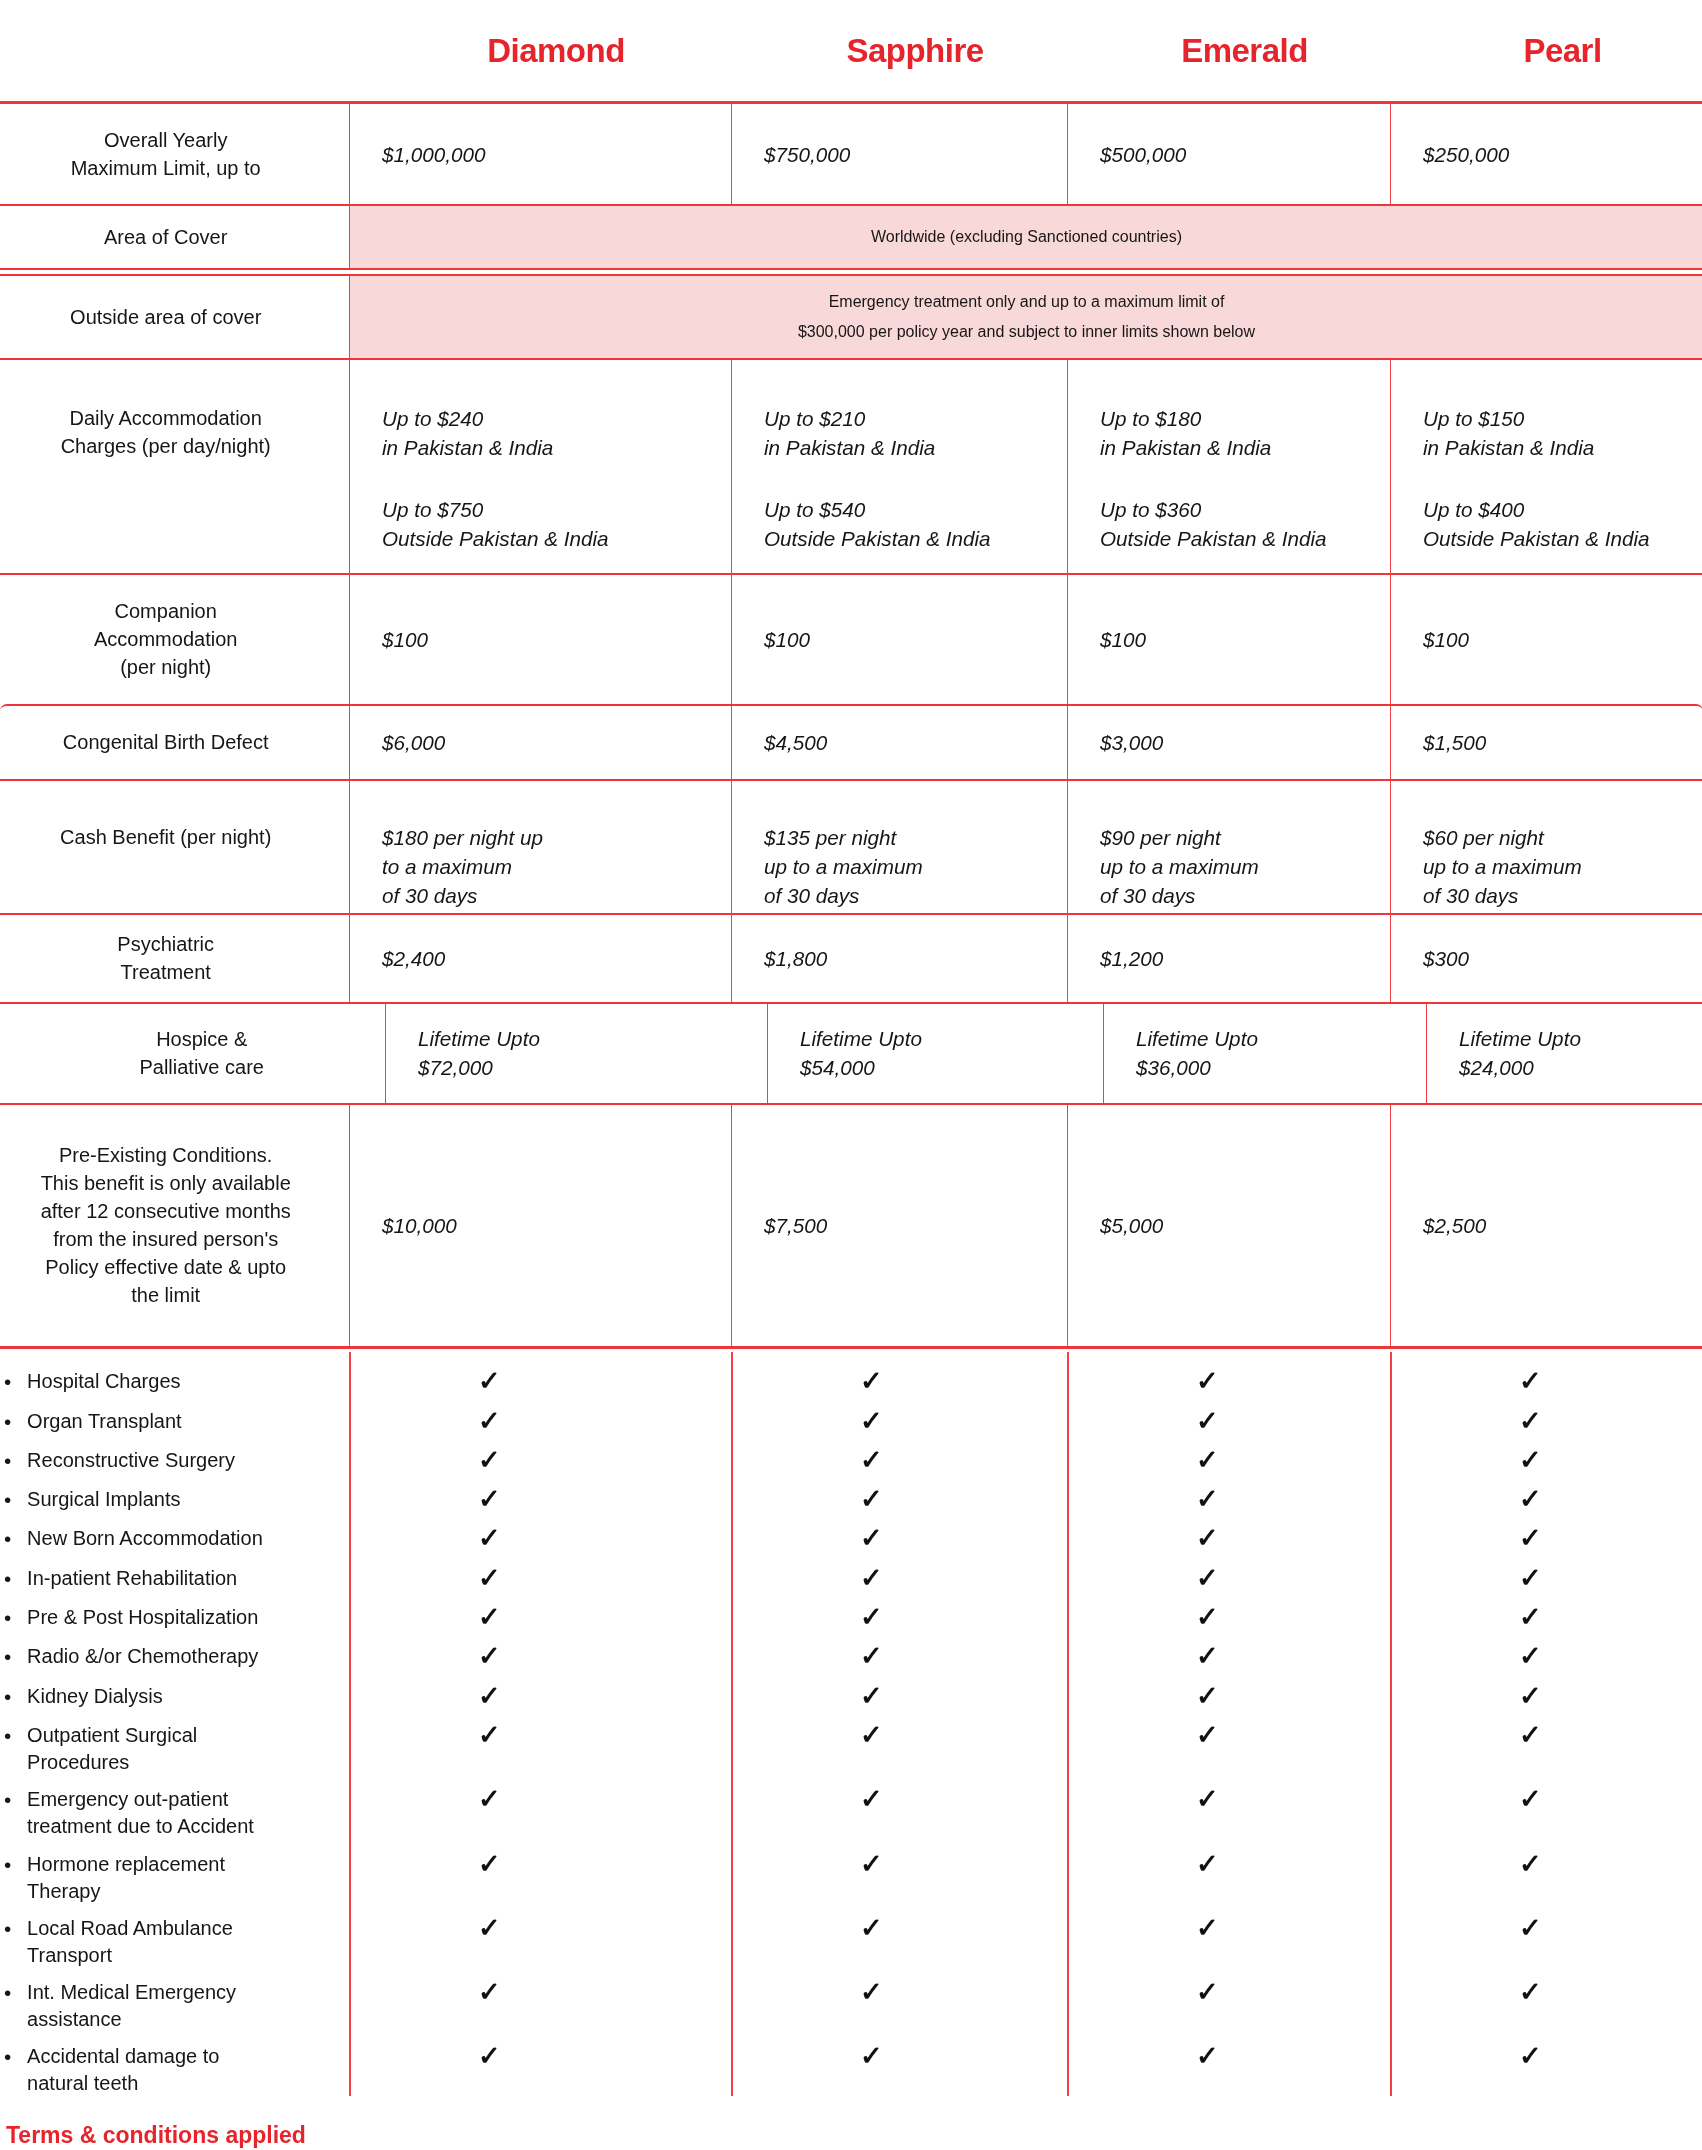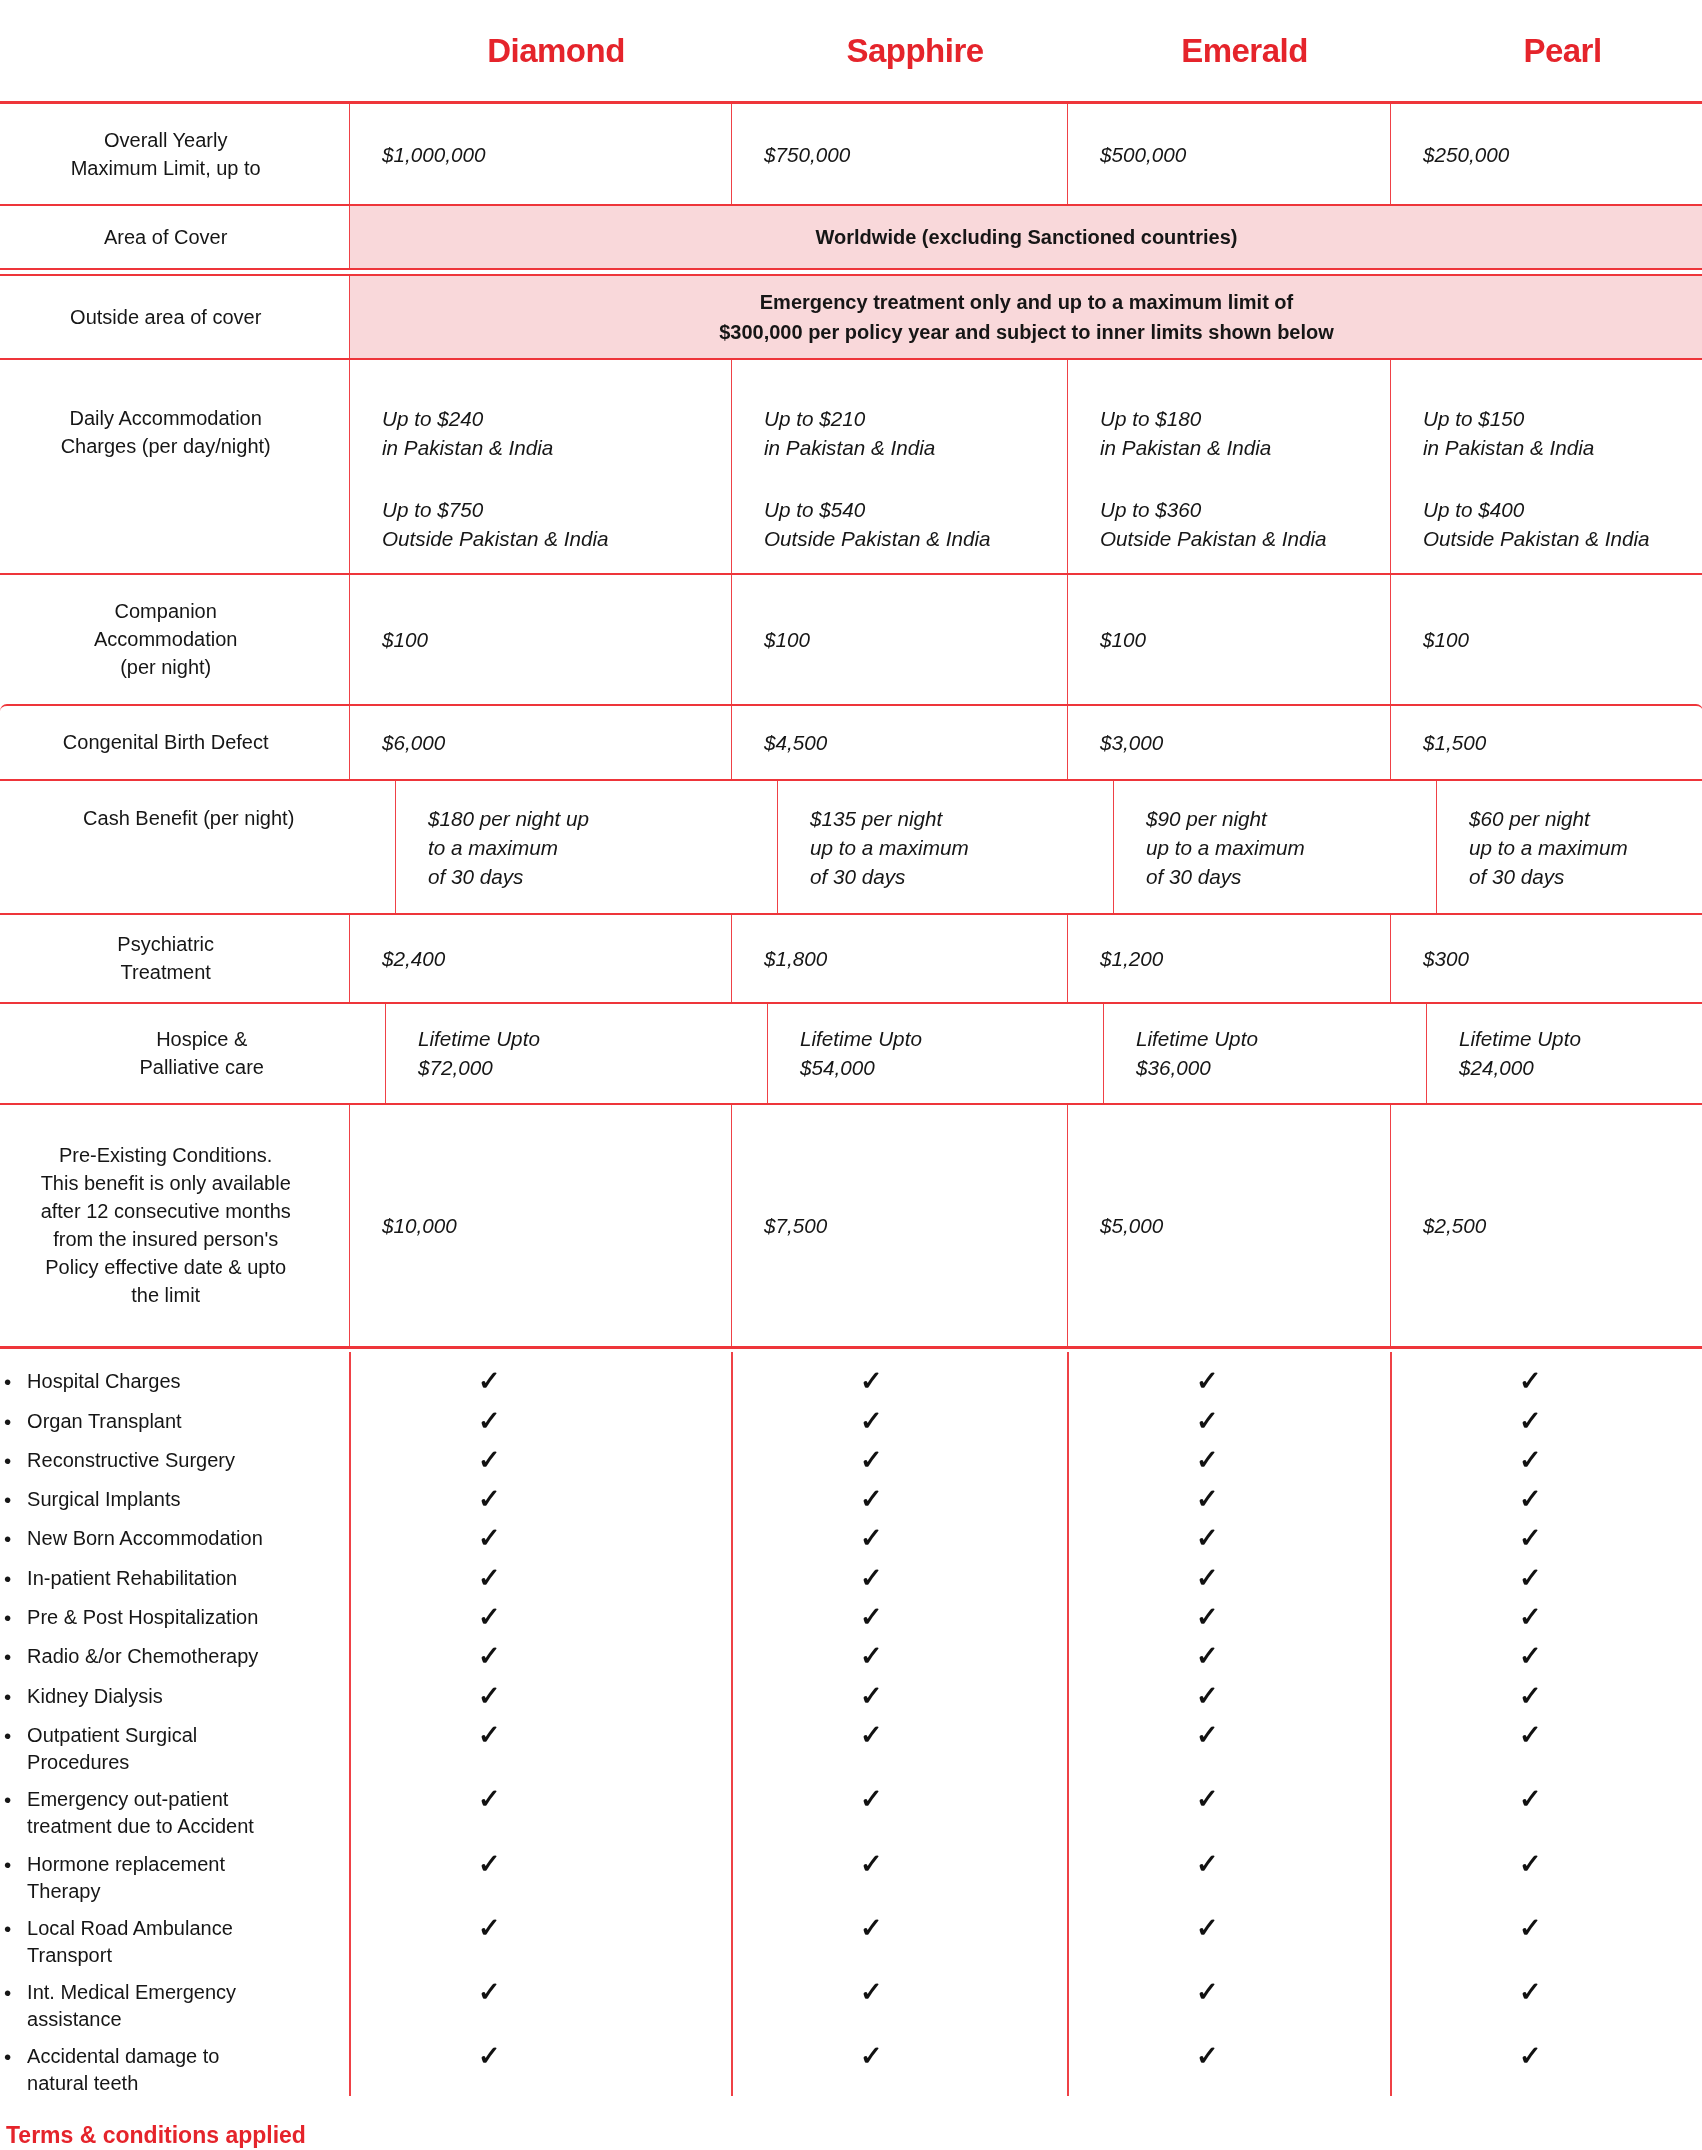--- a/index.html
+++ b/index.html
@@ -27,34 +27,34 @@
   .benefit > .cell + .cell{border-left:1.6px solid var(--vline);}
   .cell{display:flex;flex-direction:column;justify-content:center;}
   .cell.top{justify-content:flex-start;}
   .label-cell{padding-left:3.1px;padding-right:20.7px;font-size:20px;line-height:28px;text-align:center;}
   .value-cell{padding-left:32px;padding-right:10.3px;font-size:20.7px;line-height:29px;font-style:italic;}
   .line{display:block;}
 
   
   .pink-row .banner-cell{grid-column:2/6;background:var(--pink);
     display:flex;flex-direction:column;justify-content:center;align-items:center;
-    text-align:center;font-size:20px;line-height:30px;border-left:1.6px solid var(--vline);font-weight:bold;}
+    text-align:center;font-size:16px;line-height:30px;border-left:1.6px solid var(--vline);}
   .pink-row.with-bottom{border-bottom:2.1px solid var(--rule);}
   .spacer{height:3.6px;background:#fff;}
 
   .row-overall{height:103px;}
   .row-area{height:66px;border-top:2.1px solid var(--rule);}
   .row-outside{height:84px;border-top:2.1px solid var(--rule);}
   .row-daily{height:215px;}
   .row-daily .cell{padding-top:44px;}
   .row-daily .block + .block{margin-top:33px;}
   .row-companion{height:131px;}
   .row-congenital{height:75px;border-radius:7px;}
   .row-cash{height:134px;}
-  .row-cash .cell{padding-top:23px;margin-left:46px;}
+  .row-cash .cell{padding-top:42px;}
   .row-psychiatric{height:89px;}
   .row-hospice{height:101px;padding-left:36px;}
   .row-preexisting{height:243px;}
 
   
   .checklist{position:relative;border-top:3.1px solid var(--rule);height:758px;padding-top:19.7px;}
   .vl{position:absolute;top:3.1px;bottom:7.2px;width:1.6px;background:var(--vline);}
   .vl.v1{left:349px;} .vl.v2{left:731px;} .vl.v3{left:1067px;} .vl.v4{left:1390px;}
   .check-row{display:grid;grid-template-columns:349px 382px 336px 323px 313px;
     margin-bottom:10.3px;font-size:20px;line-height:27px;}

